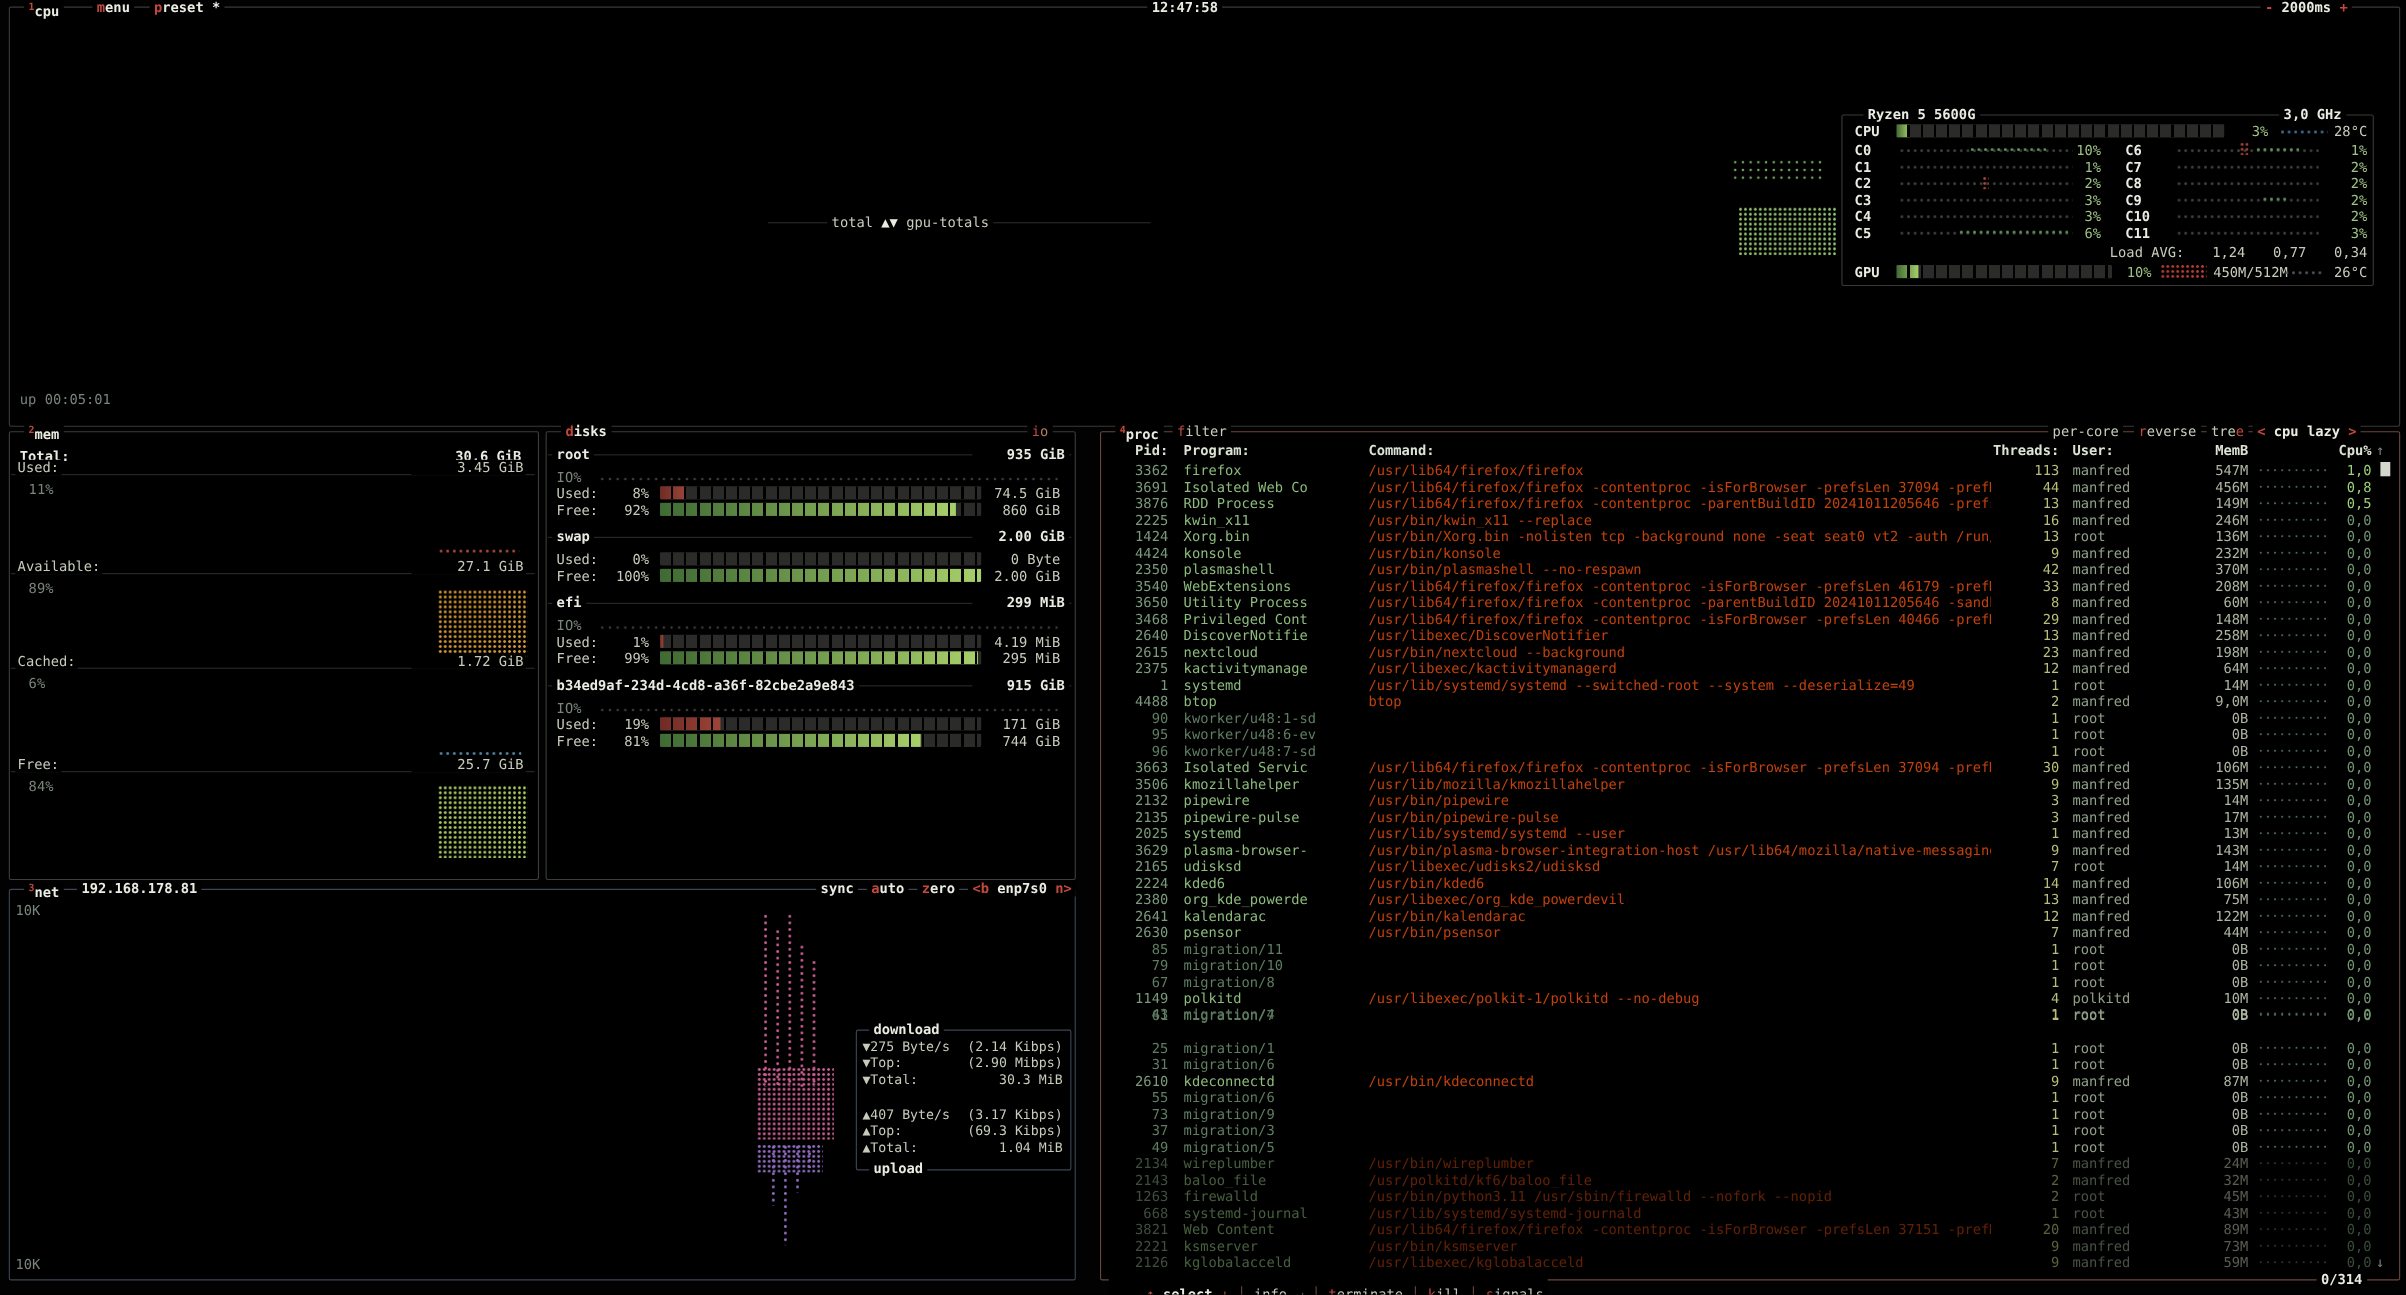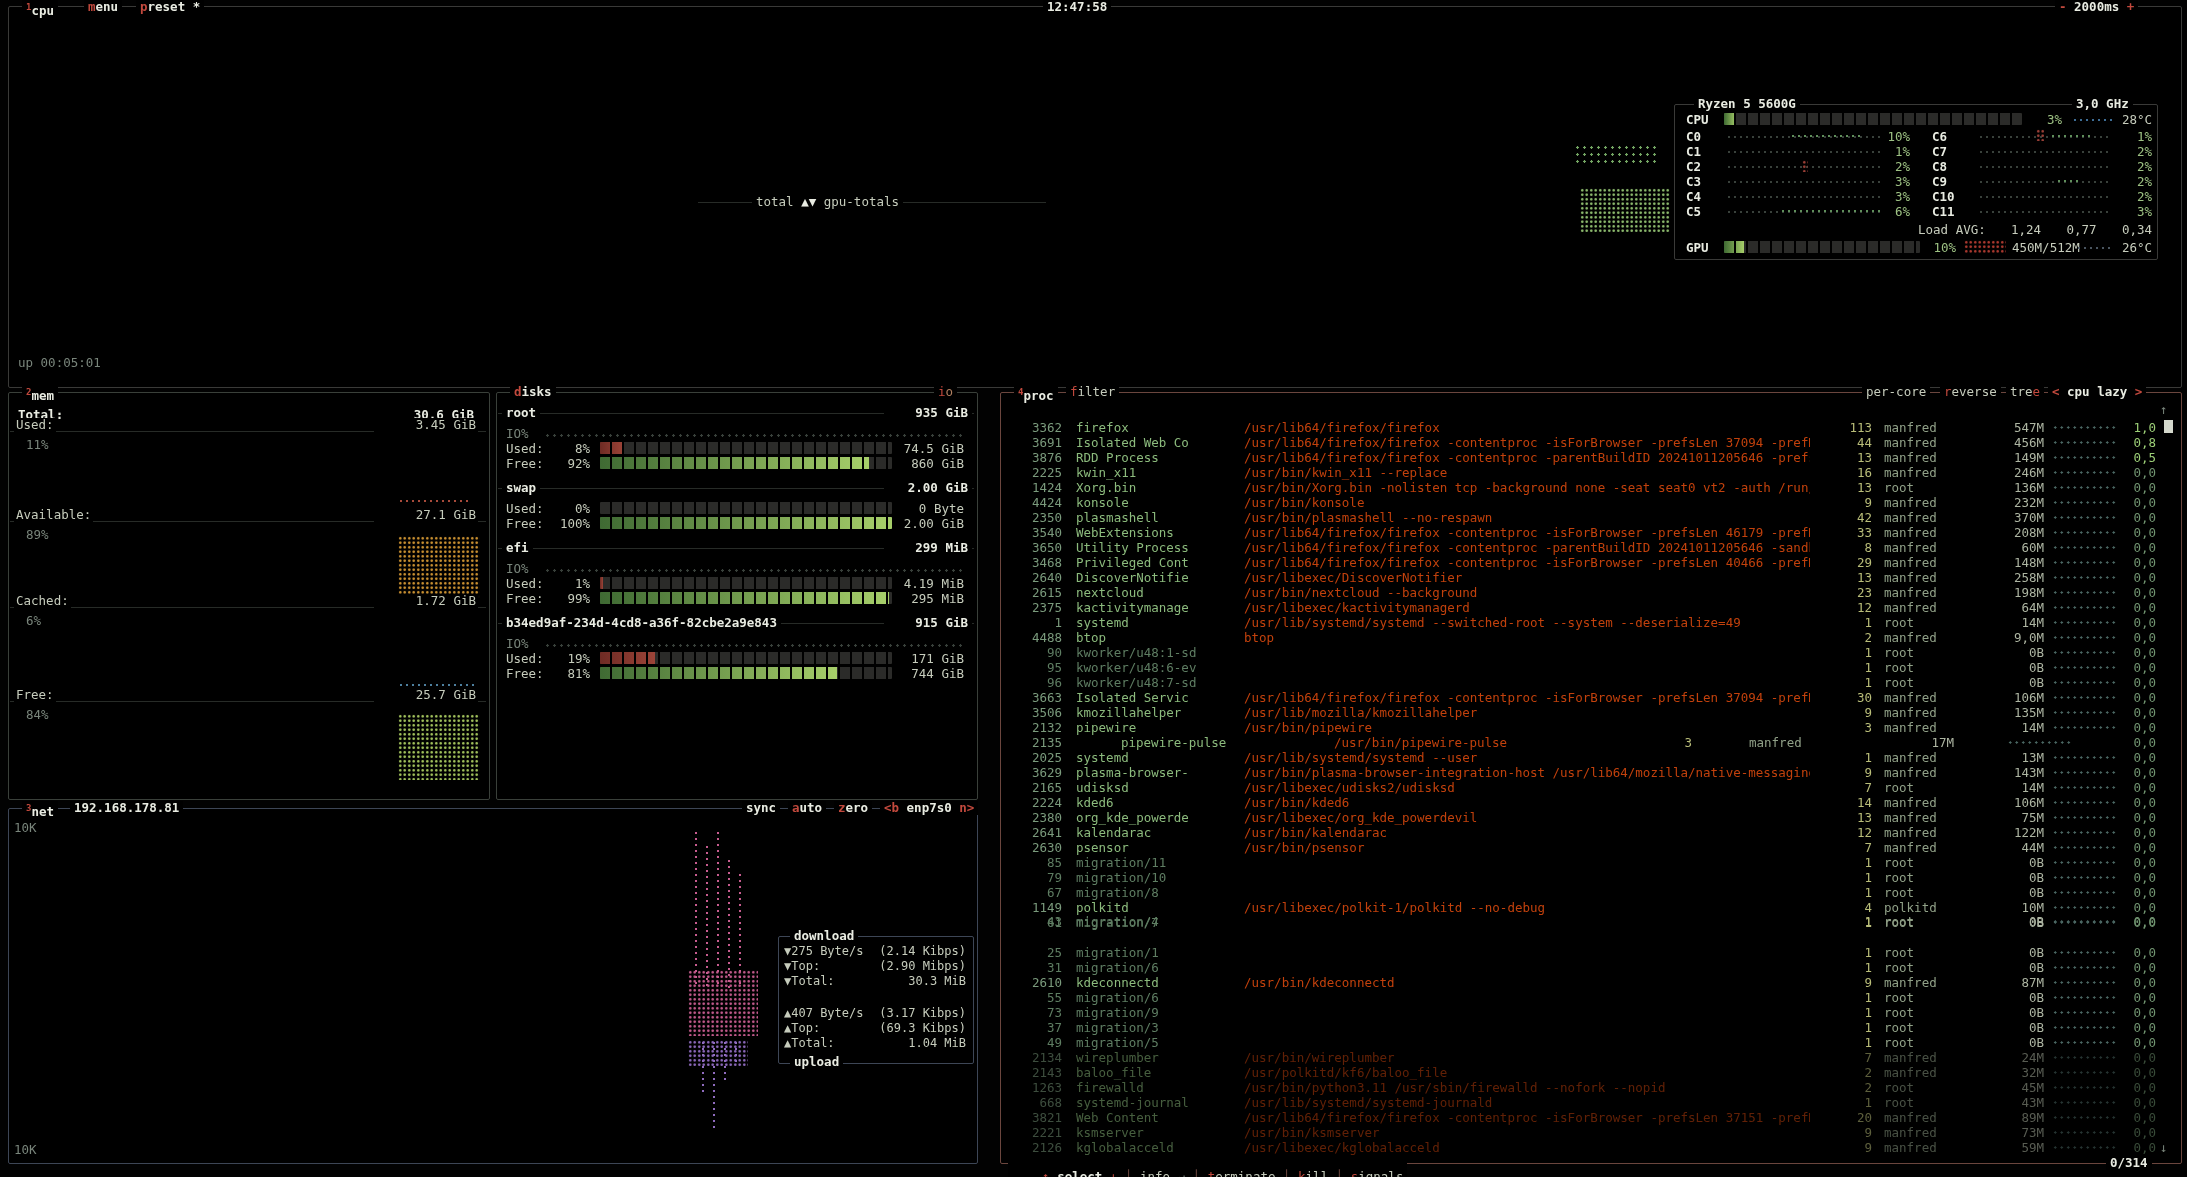--- a/index.html
+++ b/index.html
@@ -288,20 +288,23 @@
   <div class="lab b w" style="left:790px;top:1055px;">upload</div>
 
   <div class="box" style="left:1000px;top:392px;width:1180px;height:770px;border-color:var(--border-proc);"></div>
   <div class="lab b w" style="left:1014px;top:385px;"><sup class="n">4</sup><span>proc</span></div>
   <div class="lab" style="left:1066px;top:385px;"><span class="red">f</span><span>ilter</span></div>
   <div class="lab" style="left:1862px;top:385px;"><span>per-core</span></div>
   <div class="lab" style="left:1940px;top:385px;"><span class="red">r</span><span>everse</span></div>
   <div class="lab" style="left:2006px;top:385px;"><span>tre</span><span class="red">e</span></div>
   <div class="lab" style="left:2048px;top:385px;"><span class="red b">&lt;</span> <span class="w b">cpu lazy</span> <span class="red b">&gt;</span></div>
 
+  <div class="prow phead" style="top:402px;">
+    <span class="c-pid">Pid:</span><span class="c-prog">Program:</span><span class="c-cmd">Command:</span><span class="c-thr">Threads:</span><span class="c-usr">User:</span><span class="c-mem">MemB</span><span class="c-met"></span><span class="c-cpu">Cpu%</span>
+  </div>
   <div class="vtxt dim" style="left:2160px;top:402px;">↑</div>
   <div style="position:absolute;left:2164px;top:420px;width:9px;height:13px;background:#d4d8cc;"></div>
   <div class="vtxt dim" style="left:2160px;top:1140px;">↓</div>
 
   <div id="proc-rows">
       <div class="prow" style="top: 420px;"><span class="c-pid">3362</span><span class="c-prog">firefox</span><span class="c-cmd">/usr/lib64/firefox/firefox</span><span class="c-thr">113</span><span class="c-usr">manfred</span><span class="c-mem">547M</span><span class="c-met"><i></i></span><span class="c-cpu hi">1,0</span></div>
       <div class="prow" style="top: 435px;"><span class="c-pid">3691</span><span class="c-prog">Isolated Web Co</span><span class="c-cmd">/usr/lib64/firefox/firefox -contentproc -isForBrowser -prefsLen 37094 -prefMapSize 257831 -jsIn</span><span class="c-thr">44</span><span class="c-usr">manfred</span><span class="c-mem">456M</span><span class="c-met"><i></i></span><span class="c-cpu hi">0,8</span></div>
       <div class="prow" style="top: 450px;"><span class="c-pid">3876</span><span class="c-prog">RDD Process</span><span class="c-cmd">/usr/lib64/firefox/firefox -contentproc -parentBuildID 20241011205646 -prefsLen 46581 -prefMapS</span><span class="c-thr">13</span><span class="c-usr">manfred</span><span class="c-mem">149M</span><span class="c-met"><i></i></span><span class="c-cpu hi">0,5</span></div>
       <div class="prow" style="top: 465px;"><span class="c-pid">2225</span><span class="c-prog">kwin_x11</span><span class="c-cmd">/usr/bin/kwin_x11 --replace</span><span class="c-thr">16</span><span class="c-usr">manfred</span><span class="c-mem">246M</span><span class="c-met"><i></i></span><span class="c-cpu">0,0</span></div>
       <div class="prow" style="top: 480px;"><span class="c-pid">1424</span><span class="c-prog">Xorg.bin</span><span class="c-cmd">/usr/bin/Xorg.bin -nolisten tcp -background none -seat seat0 vt2 -auth /run/sddm/xauth_GxklYf –</span><span class="c-thr">13</span><span class="c-usr">root</span><span class="c-mem">136M</span><span class="c-met"><i></i></span><span class="c-cpu">0,0</span></div>
@@ -314,21 +317,21 @@
       <div class="prow" style="top: 585px;"><span class="c-pid">2615</span><span class="c-prog">nextcloud</span><span class="c-cmd">/usr/bin/nextcloud --background</span><span class="c-thr">23</span><span class="c-usr">manfred</span><span class="c-mem">198M</span><span class="c-met"><i></i></span><span class="c-cpu">0,0</span></div>
       <div class="prow" style="top: 600px;"><span class="c-pid">2375</span><span class="c-prog">kactivitymanage</span><span class="c-cmd">/usr/libexec/kactivitymanagerd</span><span class="c-thr">12</span><span class="c-usr">manfred</span><span class="c-mem">64M</span><span class="c-met"><i></i></span><span class="c-cpu">0,0</span></div>
       <div class="prow" style="top: 615px;"><span class="c-pid">1</span><span class="c-prog">systemd</span><span class="c-cmd">/usr/lib/systemd/systemd --switched-root --system --deserialize=49</span><span class="c-thr">1</span><span class="c-usr">root</span><span class="c-mem">14M</span><span class="c-met"><i></i></span><span class="c-cpu">0,0</span></div>
       <div class="prow" style="top: 630px;"><span class="c-pid">4488</span><span class="c-prog">btop</span><span class="c-cmd">btop</span><span class="c-thr">2</span><span class="c-usr">manfred</span><span class="c-mem">9,0M</span><span class="c-met"><i></i></span><span class="c-cpu">0,0</span></div>
       <div class="prow k" style="top: 645px;"><span class="c-pid">90</span><span class="c-prog">kworker/u48:1-sd</span><span class="c-cmd"></span><span class="c-thr">1</span><span class="c-usr">root</span><span class="c-mem">0B</span><span class="c-met"><i></i></span><span class="c-cpu">0,0</span></div>
       <div class="prow k" style="top: 660px;"><span class="c-pid">95</span><span class="c-prog">kworker/u48:6-ev</span><span class="c-cmd"></span><span class="c-thr">1</span><span class="c-usr">root</span><span class="c-mem">0B</span><span class="c-met"><i></i></span><span class="c-cpu">0,0</span></div>
       <div class="prow k" style="top: 675px;"><span class="c-pid">96</span><span class="c-prog">kworker/u48:7-sd</span><span class="c-cmd"></span><span class="c-thr">1</span><span class="c-usr">root</span><span class="c-mem">0B</span><span class="c-met"><i></i></span><span class="c-cpu">0,0</span></div>
       <div class="prow" style="top: 690px;"><span class="c-pid">3663</span><span class="c-prog">Isolated Servic</span><span class="c-cmd">/usr/lib64/firefox/firefox -contentproc -isForBrowser -prefsLen 37094 -prefMapSize 257831 -jsIn</span><span class="c-thr">30</span><span class="c-usr">manfred</span><span class="c-mem">106M</span><span class="c-met"><i></i></span><span class="c-cpu">0,0</span></div>
       <div class="prow" style="top: 705px;"><span class="c-pid">3506</span><span class="c-prog">kmozillahelper</span><span class="c-cmd">/usr/lib/mozilla/kmozillahelper</span><span class="c-thr">9</span><span class="c-usr">manfred</span><span class="c-mem">135M</span><span class="c-met"><i></i></span><span class="c-cpu">0,0</span></div>
       <div class="prow" style="top: 720px;"><span class="c-pid">2132</span><span class="c-prog">pipewire</span><span class="c-cmd">/usr/bin/pipewire</span><span class="c-thr">3</span><span class="c-usr">manfred</span><span class="c-mem">14M</span><span class="c-met"><i></i></span><span class="c-cpu">0,0</span></div>
-      <div class="prow" style="top: 735px; gap: 45px;"><span class="c-pid">2135</span><span class="c-prog">pipewire-pulse</span><span class="c-cmd">/usr/bin/pipewire-pulse</span><span class="c-thr">3</span><span class="c-usr">manfred</span><span class="c-mem">17M</span><span class="c-met"><i></i></span><span class="c-cpu">0,0</span></div>
+      <div class="prow" style="top: 735px;"><span class="c-pid">2135</span><span class="c-prog">pipewire-pulse</span><span class="c-cmd">/usr/bin/pipewire-pulse</span><span class="c-thr">3</span><span class="c-usr">manfred</span><span class="c-mem">17M</span><span class="c-met"><i></i></span><span class="c-cpu">0,0</span></div>
       <div class="prow" style="top: 750px;"><span class="c-pid">2025</span><span class="c-prog">systemd</span><span class="c-cmd">/usr/lib/systemd/systemd --user</span><span class="c-thr">1</span><span class="c-usr">manfred</span><span class="c-mem">13M</span><span class="c-met"><i></i></span><span class="c-cpu">0,0</span></div>
       <div class="prow" style="top: 765px;"><span class="c-pid">3629</span><span class="c-prog">plasma-browser-</span><span class="c-cmd">/usr/bin/plasma-browser-integration-host /usr/lib64/mozilla/native-messaging-hosts/org.kde.plas</span><span class="c-thr">9</span><span class="c-usr">manfred</span><span class="c-mem">143M</span><span class="c-met"><i></i></span><span class="c-cpu">0,0</span></div>
       <div class="prow" style="top: 780px;"><span class="c-pid">2165</span><span class="c-prog">udisksd</span><span class="c-cmd">/usr/libexec/udisks2/udisksd</span><span class="c-thr">7</span><span class="c-usr">root</span><span class="c-mem">14M</span><span class="c-met"><i></i></span><span class="c-cpu">0,0</span></div>
       <div class="prow" style="top: 795px;"><span class="c-pid">2224</span><span class="c-prog">kded6</span><span class="c-cmd">/usr/bin/kded6</span><span class="c-thr">14</span><span class="c-usr">manfred</span><span class="c-mem">106M</span><span class="c-met"><i></i></span><span class="c-cpu">0,0</span></div>
       <div class="prow" style="top: 810px;"><span class="c-pid">2380</span><span class="c-prog">org_kde_powerde</span><span class="c-cmd">/usr/libexec/org_kde_powerdevil</span><span class="c-thr">13</span><span class="c-usr">manfred</span><span class="c-mem">75M</span><span class="c-met"><i></i></span><span class="c-cpu">0,0</span></div>
       <div class="prow" style="top: 825px;"><span class="c-pid">2641</span><span class="c-prog">kalendarac</span><span class="c-cmd">/usr/bin/kalendarac</span><span class="c-thr">12</span><span class="c-usr">manfred</span><span class="c-mem">122M</span><span class="c-met"><i></i></span><span class="c-cpu">0,0</span></div>
       <div class="prow" style="top: 840px; align-items: center;"><span class="c-pid">2630</span><span class="c-prog">psensor</span><span class="c-cmd">/usr/bin/psensor</span><span class="c-thr">7</span><span class="c-usr">manfred</span><span class="c-mem">44M</span><span class="c-met"><i></i></span><span class="c-cpu">0,0</span></div>
       <div class="prow k" style="top: 855px;"><span class="c-pid">85</span><span class="c-prog">migration/11</span><span class="c-cmd"></span><span class="c-thr">1</span><span class="c-usr">root</span><span class="c-mem">0B</span><span class="c-met"><i></i></span><span class="c-cpu">0,0</span></div>
       <div class="prow k" style="top: 870px;"><span class="c-pid">79</span><span class="c-prog">migration/10</span><span class="c-cmd"></span><span class="c-thr">1</span><span class="c-usr">root</span><span class="c-mem">0B</span><span class="c-met"><i></i></span><span class="c-cpu">0,0</span></div>
       <div class="prow k" style="top: 885px;"><span class="c-pid">67</span><span class="c-prog">migration/8</span><span class="c-cmd"></span><span class="c-thr">1</span><span class="c-usr">root</span><span class="c-mem">0B</span><span class="c-met"><i></i></span><span class="c-cpu">0,0</span></div>

